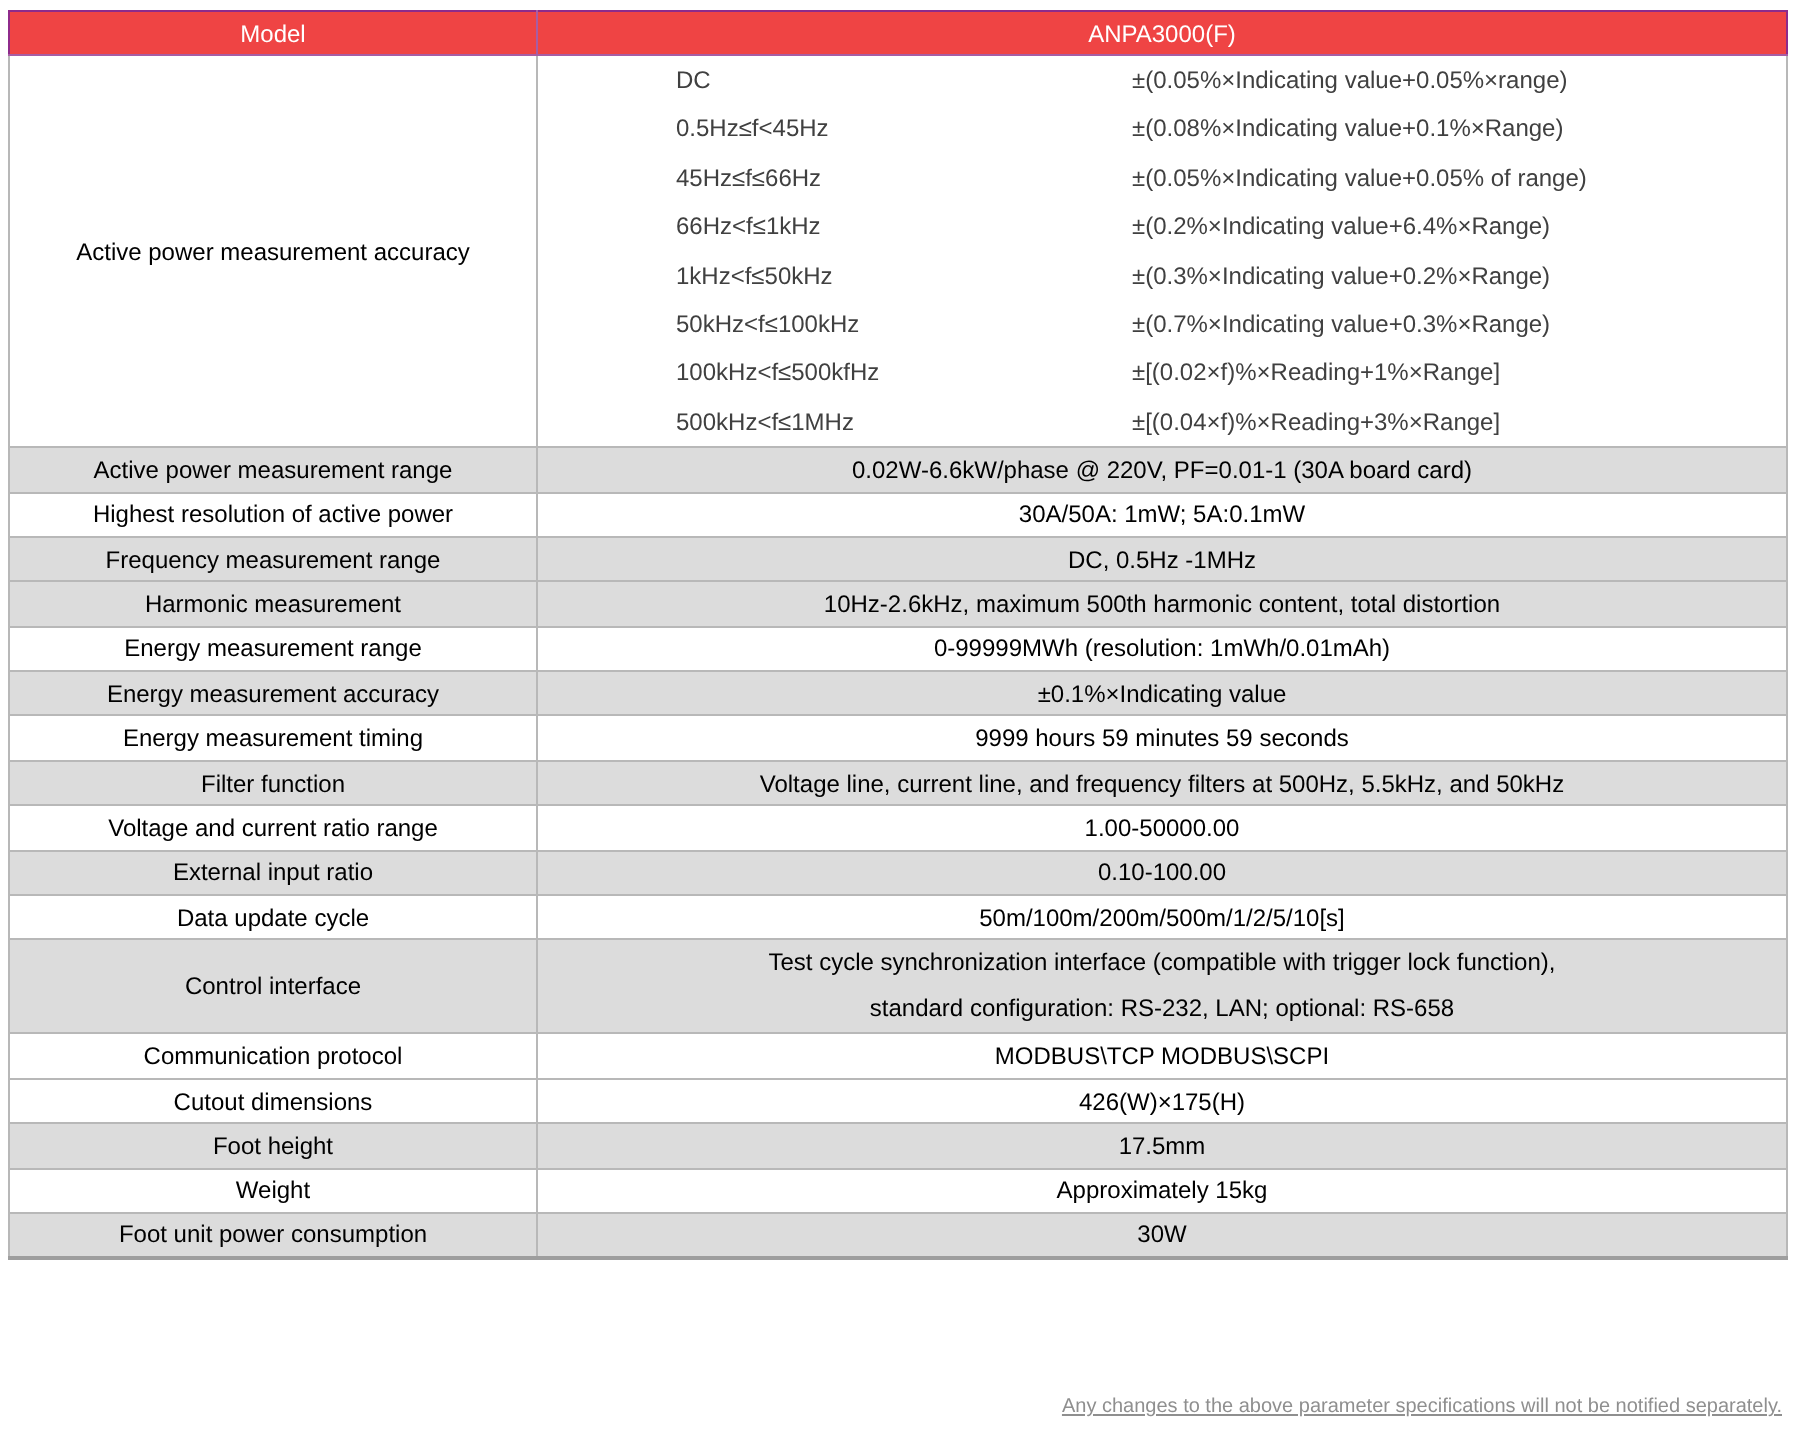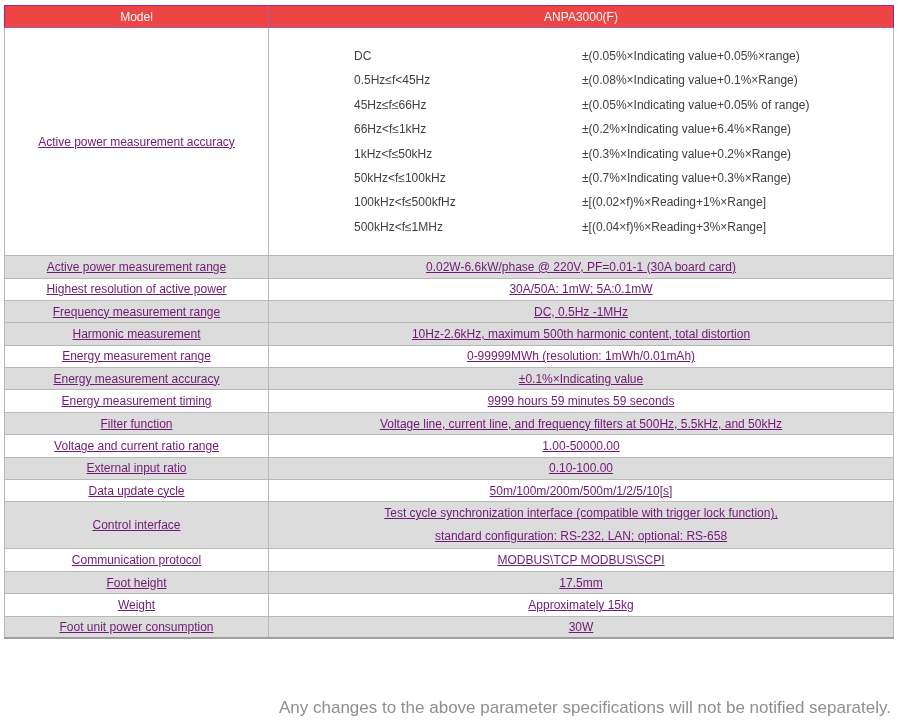--- a/index.html
+++ b/index.html
@@ -30,44 +30,45 @@
   }
   tr.header-row th {
     background: #ef4444;
     color: #ffffff;
     height: 22px;
     border-color: #a75da4;
     border-top-color: #8e2b8b;
   }
   tr.header-row th:first-child { border-left-color: #8e2b8b; }
   tr.header-row th:last-child { border-right-color: #8e2b8b; }
-  td.lbl, td.val { height: 22.4px; color: #701a75; text-decoration: underline; }
+  td.lbl, td.val { height: 22.4px; color: #000000; }
   tr.gray td { background: #dcdcdc; }
   tr.white td { background: #ffffff; }
   
-  td.acc-cell { height: 195px; padding: 16px; background: #ffffff; }
+  td.acc-cell { height: 195px; padding: 0; background: #ffffff; }
   .acc-line {
     display: flex;
     height: 24.4px;
     line-height: 24.4px;
     text-align: left;
     padding-left: 69px;
   }
   .acc-freq { width: 228px; flex: none; }
   .acc-val { flex: 1; }
   
   td.ctrl-cell { height: 46px; }
   td.ctrl-cell div { line-height: 23px; }
   .footer-note {
     position: absolute;
     right: 6px;
     top: 698px;
-    font-size: 17px;
+    font-size: 10px;
     color: #8f8f8f;
     text-align: left;
+    text-decoration: underline;
   }
 </style>
 </head>
 <body>
 
 <div class="page">
   <table class="spec-table">
     <colgroup>
         <col class="c1">
         <col class="c2">
@@ -167,20 +168,24 @@
         <td class="val ctrl-cell">
           <div>Test cycle synchronization interface (compatible with trigger lock function),</div>
           <div>standard configuration: RS-232, LAN; optional: RS-658</div>
         </td>
       </tr>
 
       <tr class="white">
         <td class="lbl">Communication protocol</td>
         <td class="val">MODBUS\TCP MODBUS\SCPI</td>
       </tr>
+      <tr class="white">
+        <td class="lbl">Cutout dimensions</td>
+        <td class="val">426(W)×175(H)</td>
+      </tr>
       <tr class="gray">
         <td class="lbl">Foot height</td>
         <td class="val">17.5mm</td>
       </tr>
       <tr class="white">
         <td class="lbl">Weight</td>
         <td class="val">Approximately 15kg</td>
       </tr>
       <tr class="gray">
         <td class="lbl">Foot unit power consumption</td>

